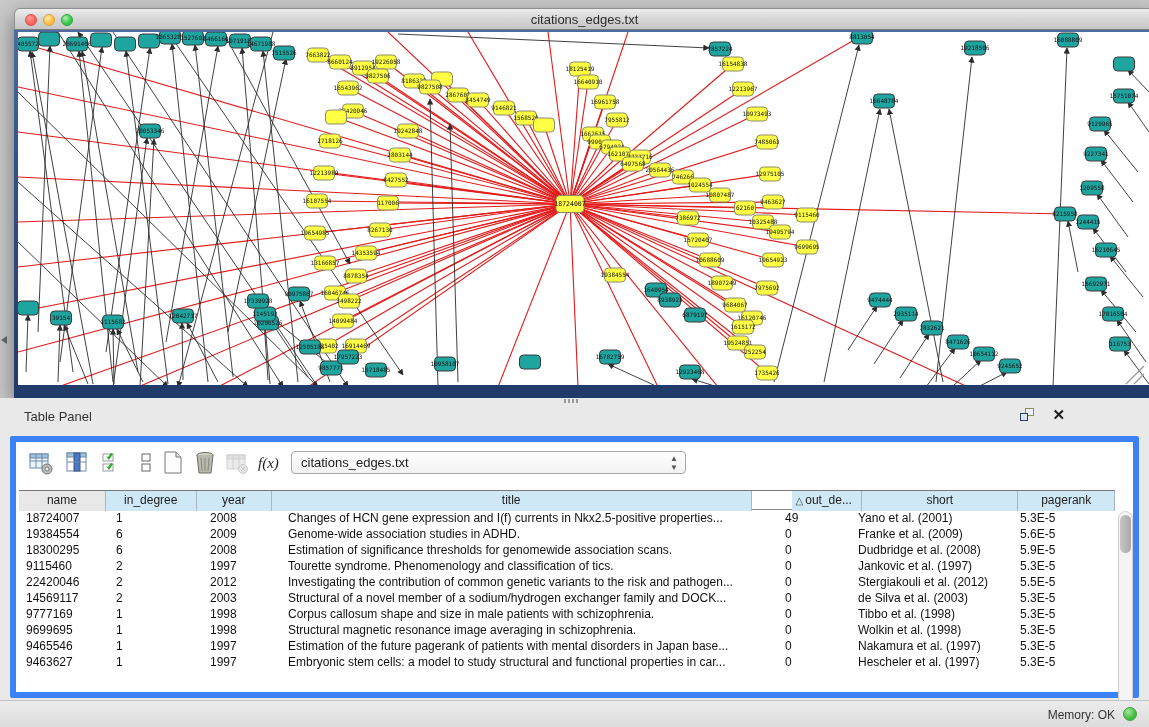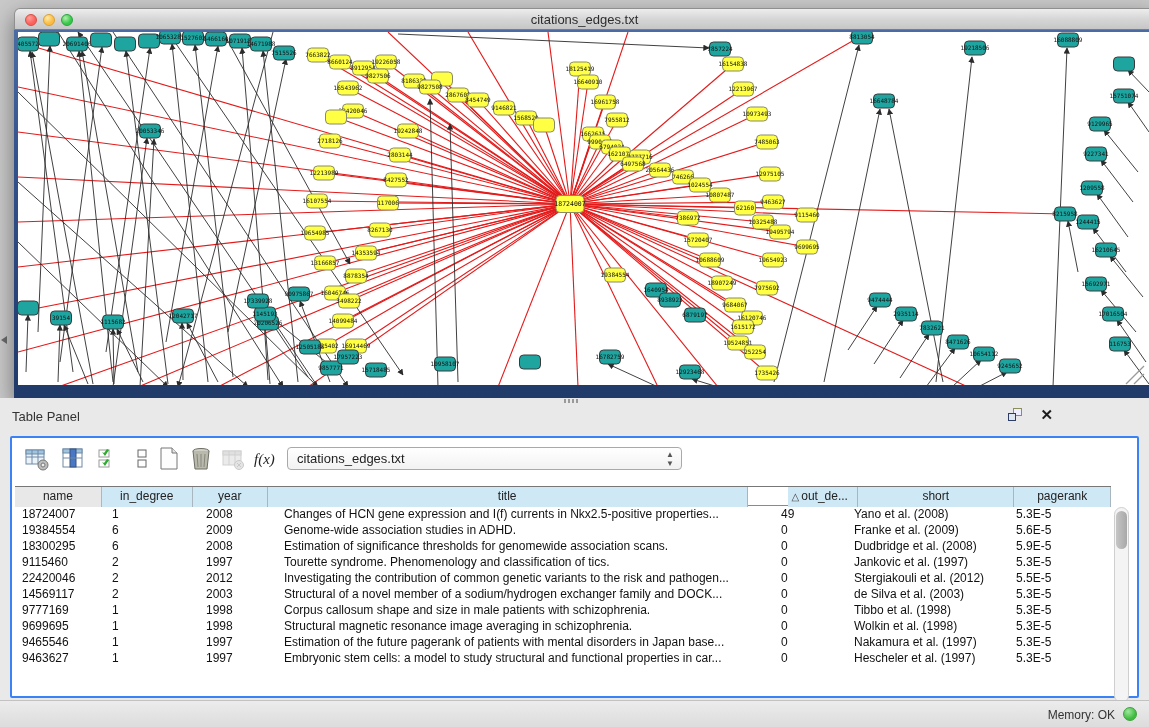--- a/index.html
+++ b/index.html
@@ -24,29 +24,29 @@
   .net-frame { position:absolute; left:0; top:22px; width:1141px; height:368px;
     background:linear-gradient(180deg,#4a6ca3 0%,#33518c 35%,#203a69 100%);
     padding:2px 0 13px 4px; }
   .net-canvas { width:1131px; height:353px; background:#ffffff; position:relative; overflow:hidden; }
   .net-canvas svg { display:block; }
 
   
   .table-panel { position:absolute; left:0; top:398px; width:1149px; height:329px; background:#e9e9e9; }
   .splitter-grip { position:absolute; left:564px; top:1px; width:14px; height:4px;
     background:repeating-linear-gradient(90deg,#9a9a9a 0 2px,transparent 2px 4px); }
-  .panel-titlebar { position:absolute; left:0; top:2px; width:1069px; height:32px; }
+  .panel-titlebar { position:absolute; left:12px; top:2px; width:1069px; height:32px; }
   .panel-title { position:absolute; left:12px; top:9px; font-size:13px; color:#333; }
   .float-icon { position:absolute; right:46px; top:8px; width:15px; height:14px; cursor:pointer; }
   .float-icon .back { position:absolute; left:5px; top:0; width:9px; height:8px; border:1px solid #8b8f5a; background:#eef; }
   .float-icon .front{ position:absolute; left:0; top:5px; width:8px; height:8px; border:1px solid #2c3e66; background:#dfe6f0; }
   .close-icon { position:absolute; right:16px; top:6px; font-size:15px; font-weight:bold; color:#1c1c1c; cursor:pointer; }
 
   .panel-body { position:absolute; left:10px; top:38px; width:1129px; height:262px;
-    background:#ffffff; border:2px solid #3b82f6; border-radius:2px; }
+    background:#ffffff; border:6px solid #3b82f6; border-radius:2px; }
   .toolbar { position:absolute; left:0; top:0; width:100%; height:44px; background:#fff; }
   .tb-icon { position:absolute; top:8px; width:26px; height:26px; cursor:pointer; }
   .fx-label { font-family:"Liberation Serif", serif; font-style:italic; font-size:15px; color:#222; line-height:26px; }
   .combo { position:absolute; left:275px; top:9px; width:395px; height:23px; background:linear-gradient(180deg,#ffffff,#f2f2f2);
     border:1px solid #a9a9a9; border-radius:4px; font-size:13px; color:#222; line-height:21px; padding-left:9px; cursor:pointer; }
   .combo .arrows { position:absolute; right:7px; top:2px; font-size:8px; color:#555; line-height:9px; text-align:center; }
 
   .tbl { position:absolute; left:3px; top:48px; width:1096px; }
   .tbl-header { display:flex; height:20px; border-top:1px solid #777; border-bottom:1px solid #8a8a8a; }
   .th { height:20px; font-size:12px; color:#222; text-align:center; line-height:19px;
@@ -857,21 +857,21 @@
           <div class="th" style="width: 162px;">short</div>
           <div class="th" style="width: 100px;">pagerank</div>
         </div>
       <div class="tbl-rows" id="tbl-rows">
           <div class="tr">
             <div class="td" style="width: 90px;">18724007</div>
             <div class="td" style="width: 94px;">1</div>
             <div class="td" style="width: 78px;">2008</div>
             <div class="td" style="width: 497px;">Changes of HCN gene expression and I(f) currents in Nkx2.5-positive properties...</div>
             <div class="td" style="width: 73px;">49</div>
-            <div class="td" style="width: 162px;">Yano et al. (2008)</div>
+            <div class="td" style="width: 162px;">Yano et al. (2001)</div>
             <div class="td" style="width: 100px;">5.3E-5</div>
           </div>
           <div class="tr">
             <div class="td" style="width: 90px;">19384554</div>
             <div class="td" style="width: 94px;">6</div>
             <div class="td" style="width: 78px;">2009</div>
             <div class="td" style="width: 497px;">Genome-wide association studies in ADHD.</div>
             <div class="td" style="width: 73px;">0</div>
             <div class="td" style="width: 162px;">Franke et al. (2009)</div>
             <div class="td" style="width: 100px;">5.6E-5</div>

